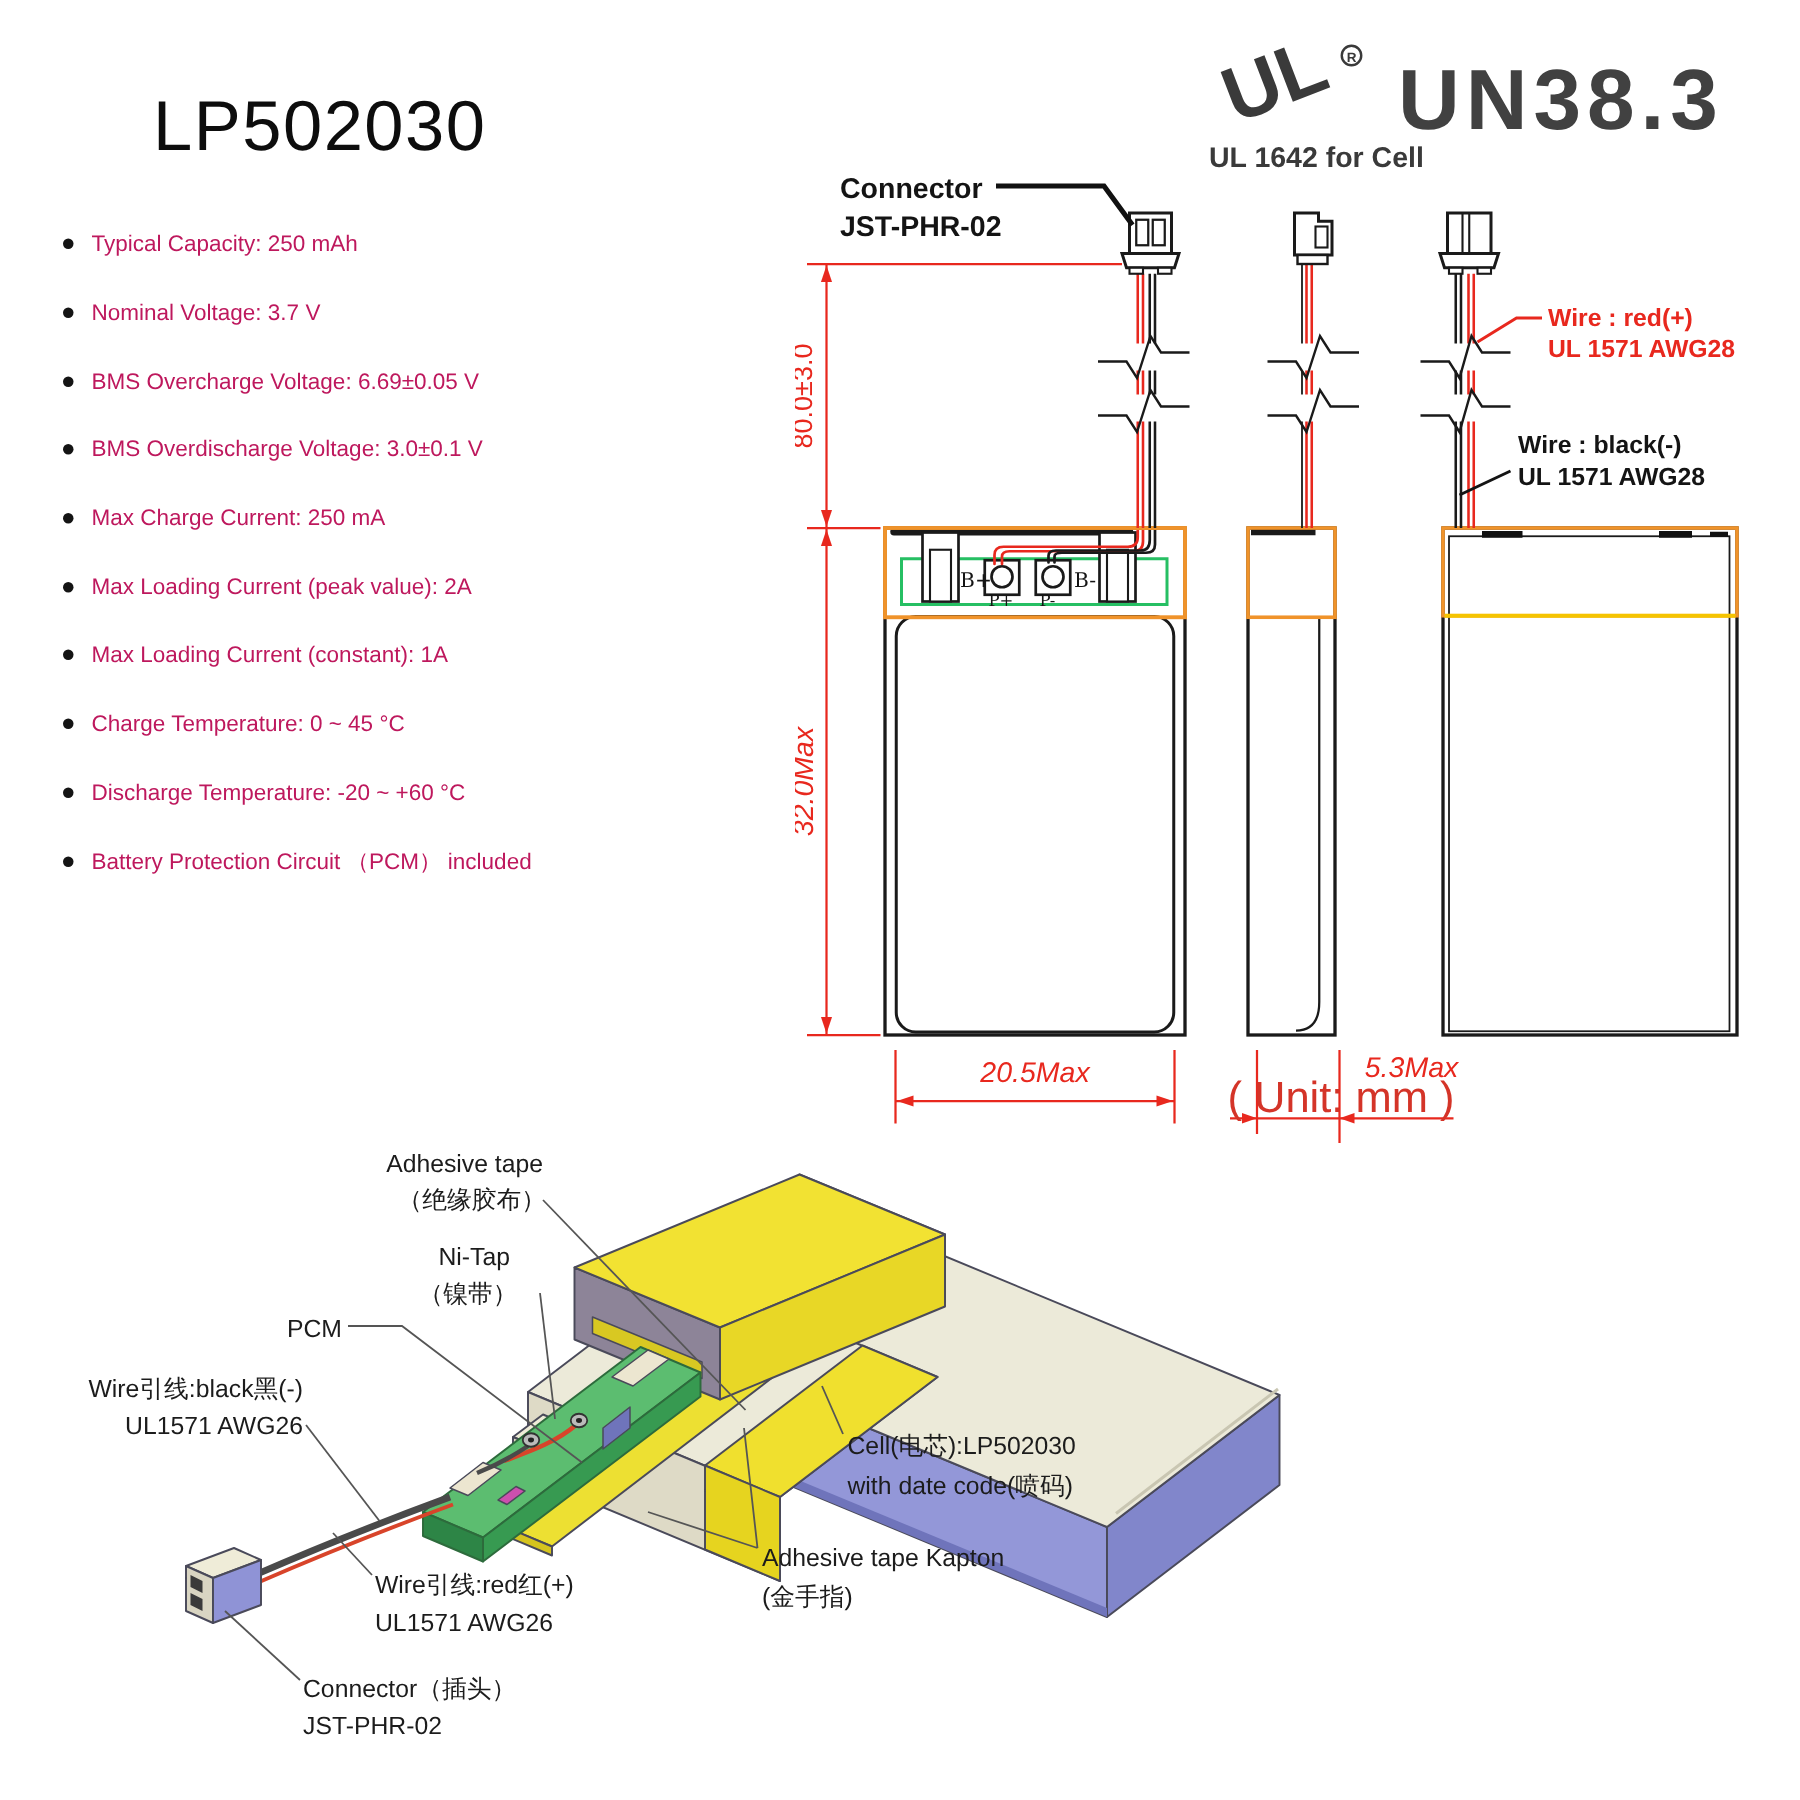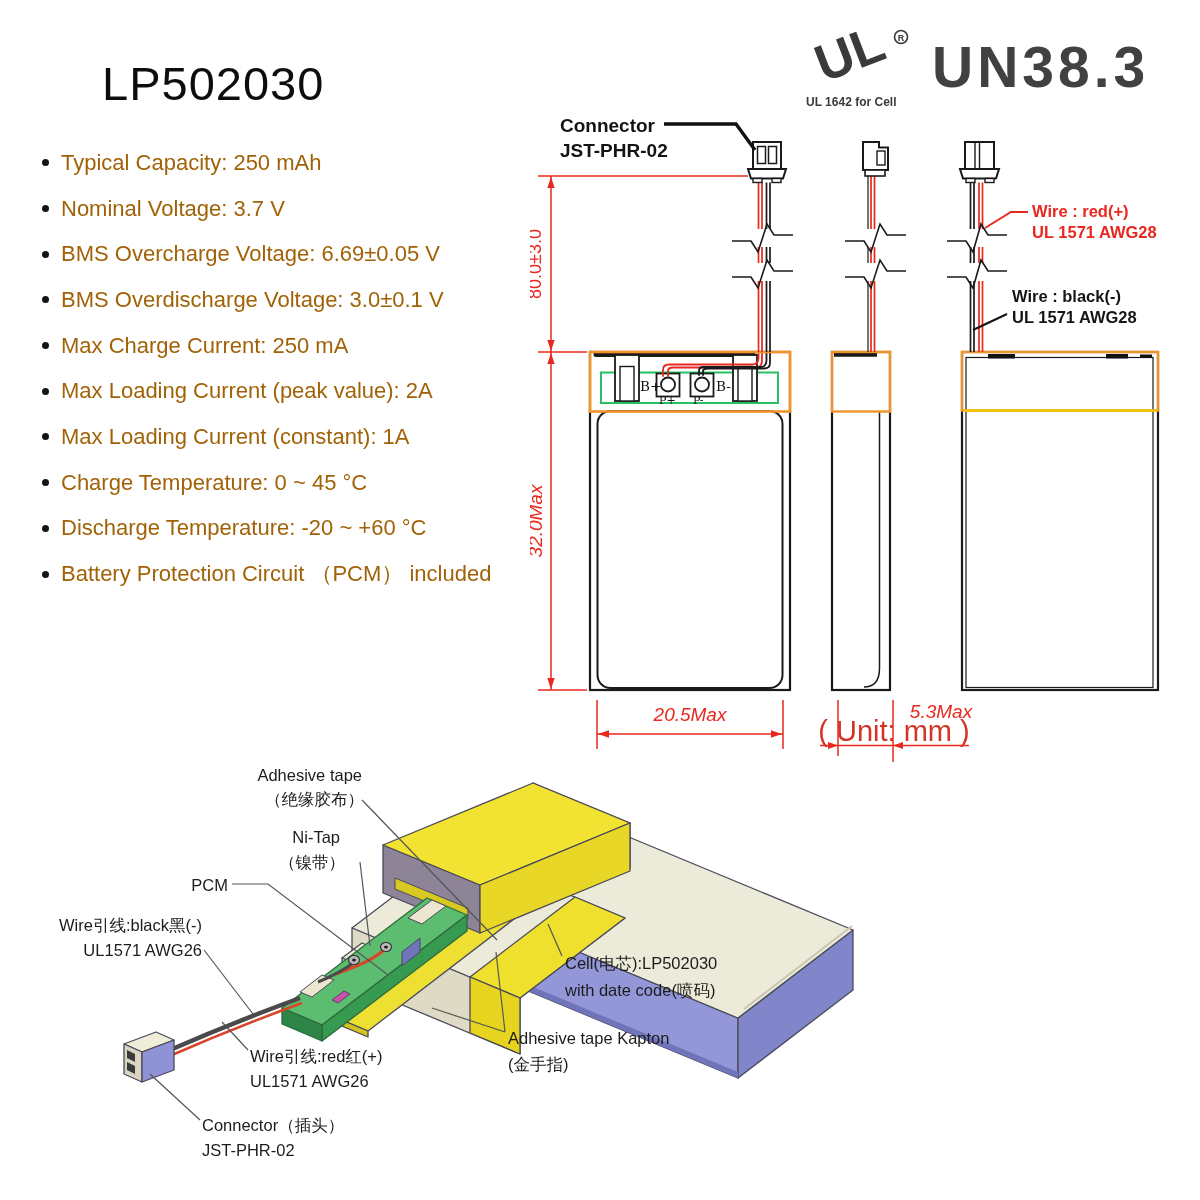--- a/index.html
+++ b/index.html
@@ -5,24 +5,24 @@
   html,body{margin:0;padding:0;}
   body{
     width:1200px;height:1200px;position:relative;background:#ffffff;
     font-family:"Liberation Sans","DejaVu Sans",sans-serif;color:#1a1a1a;
     overflow:hidden;
   }
   .abs{position:absolute;}
   
   #title{left:62px;top:56px;font-size:47px;font-weight:400;letter-spacing:1px;color:#0d0d0d;margin-left:40px;}
   #un383{left:932px;top:34px;font-size:57px;font-weight:700;letter-spacing:4px;color:#414141;}
-  #ul-caption{left:806px;top:95px;font-size:12px;font-weight:700;color:#3a3a3a;letter-spacing:0px;}
+  #ul-caption{left:806px;top:95px;font-size:19px;font-weight:700;color:#3a3a3a;letter-spacing:0px;}
   
   #specs{left:36px;top:140px;width:500px;}
-  .spec-row{display:flex;align-items:center;height:45.7px;font-size:22px;color:#a16207;}
+  .spec-row{display:flex;align-items:center;height:45.7px;font-size:15px;color:#be185d;}
   .spec-row .dot{width:7px;height:7px;border-radius:50%;background:#141414;margin:0 12px 0 6px;flex:0 0 auto;}
   
   svg{display:block;}
   svg text{font-family:"Liberation Sans","DejaVu Sans",sans-serif;}
   .dimtxt{font-size:19px;font-style:italic;fill:#e8281e;}
   .dimtxt2{font-size:18px;fill:#e8281e;}
   .lblB{font-size:19px;font-weight:700;fill:#141414;}
   .wlblR{font-size:16.5px;font-weight:700;fill:#e8281e;}
   .wlblK{font-size:16.5px;font-weight:700;fill:#141414;}
   .xlbl{font-size:16.5px;fill:#1c1c1c;}

